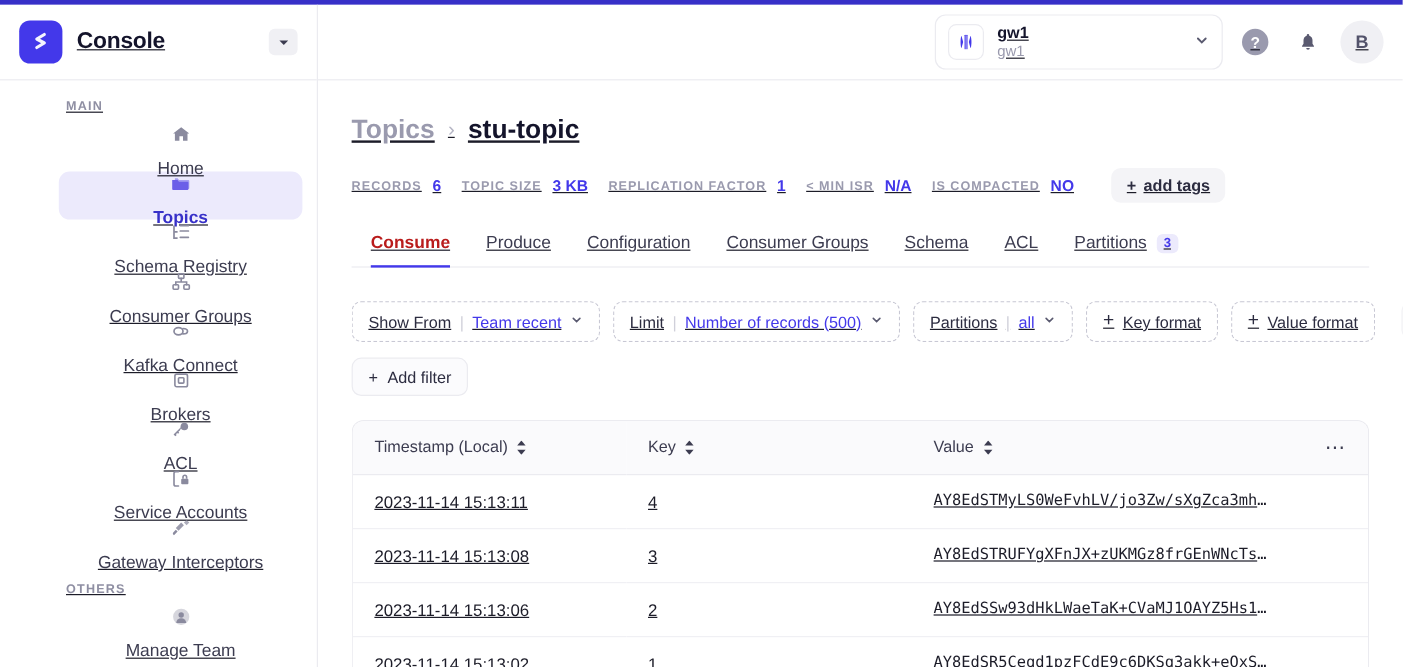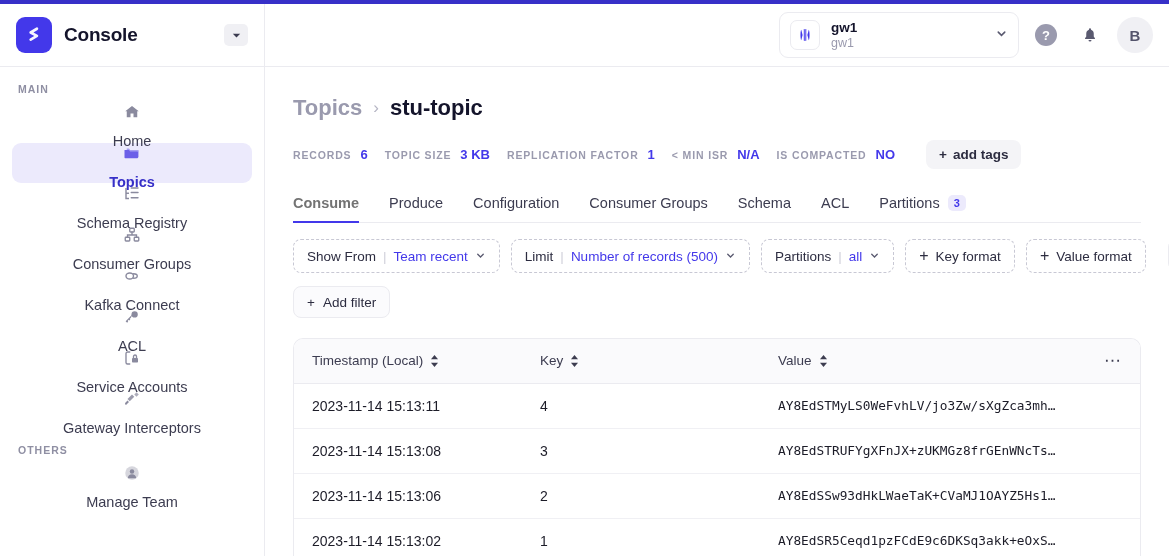--- a/index.html
+++ b/index.html
@@ -5,42 +5,42 @@
   * { box-sizing: border-box; margin: 0; padding: 0; }
   html, body {
     width: 1169px; height: 556px;
     font-family: "Liberation Sans", sans-serif;
     background: #ffffff;
     overflow: hidden;
     color: #1c1c28;
   }
   #top-strip { height: 4px; background: #3730c8; width: 100%; }
 
-  #app { display: flex; height: 544px; width: 1169px; position: relative; }
+  #app { display: flex; height: 544px; width: 1169px; position: relative; text-decoration: underline; }
 
   
   #sidebar {
     width: 265px; min-width: 265px; height: 552px;
     background: #ffffff; border-right: 1px solid #ebebf0;
     display: flex; flex-direction: column;
   }
   .brand-row {
     height: 63px; display: flex; align-items: center; padding: 0 16px;
     border-bottom: 1px solid #ebebf0; gap: 12px;
   }
   .brand-logo {
     width: 36px; height: 36px; border-radius: 9px; background: #4338ea;
     display: flex; align-items: center; justify-content: center; flex: none;
   }
   .brand-title { font-size: 19px; font-weight: 700; letter-spacing: -0.2px; color: #14142b; flex: 1; }
   .brand-caret {
     width: 24px; height: 22px; border-radius: 5px; background: #f0f0f4;
     display: flex; align-items: center; justify-content: center; flex: none;
   }
-  .nav-scroll { flex: 1; overflow: hidden; padding-top: 16px; }
+  .nav-scroll { flex: 1; overflow: hidden; padding-top: 16px; padding-left: 37px; }
   .nav-section-label {
     font-size: 10.5px; font-weight: 700; letter-spacing: 1px;
     color: #8f8fa3; padding: 0 18px 6px 18px; text-transform: uppercase;
   }
   .nav-item {
     display: flex; align-items: center; gap: 12px;
     height: 40px; margin: 1px 12px; padding: 0 12px; border-radius: 9px;
     font-size: 14.5px; color: #3c3c50; cursor: pointer; flex-direction: column;
   }
   .nav-item .ico { width: 19px; height: 19px; display:flex; align-items:center; justify-content:center; flex:none; color:#8a8a9e; }
@@ -95,30 +95,30 @@
     background: #f4f4f7; border-radius: 8px; padding: 7px 13px;
     font-size: 13.5px; font-weight: 600; color: #2c2c40; cursor: pointer; white-space: nowrap;
   }
 
   .tabs { display: flex; align-items: flex-end; gap: 0; margin-top: 26px; border-bottom: 1px solid #ebebf0; }
   .tab {
     padding: 0 15px 11px 15px; font-size: 14.5px; color: #3c3c50; cursor: pointer;
     position: relative; white-space: nowrap; display:flex; align-items:center; gap:8px;
   }
   .tab:first-child { padding-left: 0; }
-  .tab.active { color: #737373; font-weight: 600; }
+  .tab.active { color: #b91c1c; font-weight: 600; margin-left: 16px; }
   .tab.active::after {
     content: ""; position: absolute; left: 0; right: 15px; bottom: -1px; height: 2.5px; background: #4338ea;
   }
   .tab-badge {
     background: #eceafc; color: #4338ea; font-size: 11px; font-weight: 700;
     border-radius: 5px; padding: 2px 6px;
   }
 
-  .filter-bar { display: flex; align-items: flex-start; gap: 11px; margin-top: 16px; }
+  .filter-bar { display: flex; align-items: flex-start; gap: 11px; margin-top: 28px; }
   .chip {
     display: inline-flex; align-items: center; gap: 7px; height: 34px;
     border: 1px dashed #c8c8d4; border-radius: 8px; padding: 0 13px;
     font-size: 13.5px; color: #2c2c40; cursor: pointer; white-space: nowrap; background:#fff;
   }
   .chip .sep { color: #d0d0da; }
   .chip .val { color: #4338ea; }
   .chip .plus { font-size: 16px; color: #2c2c40; line-height: 1; }
   .chip .cv { color: #5a5a70; font-size: 11px; }
   .spacer { flex: 1; }
@@ -231,20 +231,29 @@
       <div class="nav-item">
         <span class="ico">
           <svg width="18" height="18" viewBox="0 0 24 24" fill="none" stroke="currentColor" stroke-width="1.9">
             <ellipse cx="9" cy="12" rx="5" ry="4"></ellipse>
               <path d="M14 9c3 0 5 1.3 5 3s-2 3-5 3" stroke-linecap="round"></path>
           </svg>
         </span>
         <span>Kafka Connect</span>
       </div>
 
+      <div class="nav-item">
+        <span class="ico">
+          <svg width="18" height="18" viewBox="0 0 24 24" fill="none" stroke="currentColor" stroke-width="1.8">
+            <rect x="5" y="5" width="14" height="14" rx="2"></rect>
+              <rect x="9" y="9" width="6" height="6" rx="1"></rect>
+          </svg>
+        </span>
+        <span>Brokers</span>
+      </div>
 
       <div class="nav-item">
         <span class="ico">
           <svg width="18" height="18" viewBox="0 0 24 24" fill="currentColor">
             <circle cx="15.5" cy="8.5" r="4.2"></circle>
               <path d="M13 11 3.5 20.5l2 2 1.5-1.5-.8-.8 1.4-1.4.9.9 1.3-1.3-.9-.9 1.6-1.6z" transform="translate(0,-3)"></path>
           </svg>
         </span>
         <span>ACL</span>
       </div>

